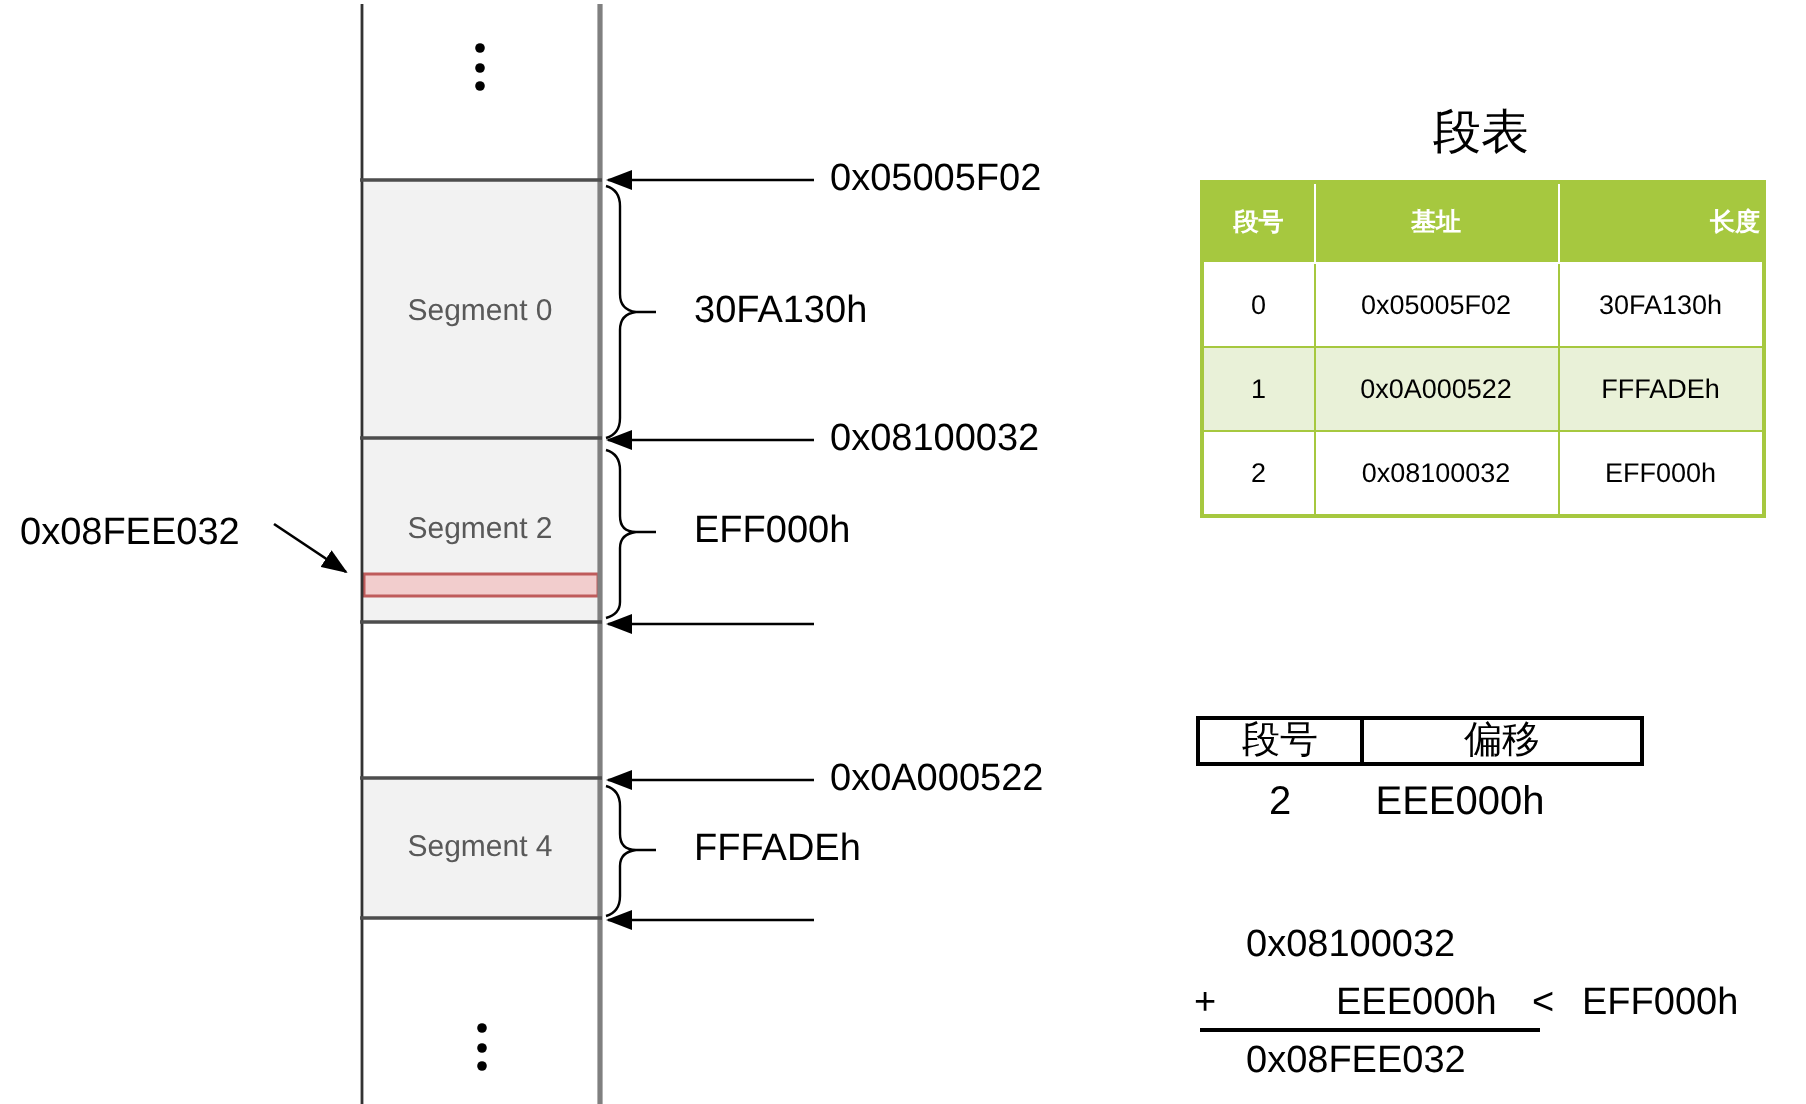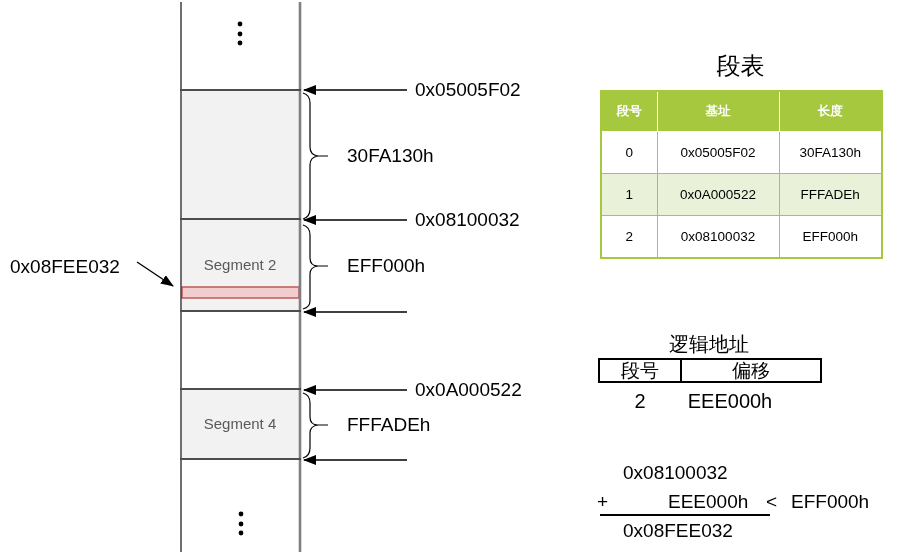--- a/index.html
+++ b/index.html
@@ -18,21 +18,21 @@
   .segtable-title{left:600px;top:50px;width:281px;text-align:center;font-size:24px;}
   table.segtable{
     position:absolute;left:600px;top:90px;border-collapse:collapse;
     border:2px solid var(--table-green);font-size:13.5px;table-layout:fixed;width:281px;
   }
   table.segtable th{
     background:var(--table-green);color:#fff;font-weight:bold;font-size:12.5px;
     height:37px;border:1px solid #fff;text-align:center;
   }
   table.segtable th:first-child{border-left:1px solid var(--table-green);}
-  table.segtable th:last-child{border-right:1px solid var(--table-green);}
+  table.segtable th:last-child{border-right:1px solid var(--table-green);text-align:right;}
   table.segtable td{
     border:1px solid var(--table-green);height:39px;text-align:center;vertical-align:middle;background:#fff;
   }
   table.segtable tr.alt td{background:var(--table-green-light);}
   .col-seg{width:56px;} .col-base{width:122px;} .col-len{width:103px;}
 
   
   .logical-title{left:598px;top:331px;width:222px;text-align:center;font-size:20px;}
   .logical-box{
     left:598px;top:358px;width:220px;height:21px;border:2px solid #000;
@@ -104,20 +104,21 @@
       <line x1="137" y1="262" x2="173" y2="286" marker-end="url(#arrow)"></line>
     </g>
 
     <g stroke="#000" stroke-width="1.2" fill="none">
       <path d="M303,93 Q310,95 310,103 L310,147 Q310,155 318,156 Q310,157 310,165 L310,209 Q310,217 303,219 M318,156 L328,156"></path>
       <path d="M303,225 Q310,227 310,235 L310,258 Q310,266 318,266 Q310,267 310,274 L310,301 Q310,307 303,309 M318,266 L328,266"></path>
       <path d="M303,393 Q310,395 310,403 L310,417 Q310,425 318,425 Q310,426 310,433 L310,448 Q310,456 303,458 M318,425 L328,425"></path>
     </g>
   </svg>
 
+  <div class="abs seg-label" style="top:147px">Segment 0</div>
   <div class="abs seg-label" style="top:256px">Segment 2</div>
   <div class="abs seg-label" style="top:415px">Segment 4</div>
 
   <div class="abs addr" style="top:78px">0x05005F02</div>
   <div class="abs addr" style="top:208px">0x08100032</div>
   <div class="abs addr" style="top:378px">0x0A000522</div>
 
   <div class="abs size" style="top:144px">30FA130h</div>
   <div class="abs size" style="top:254px">EFF000h</div>
   <div class="abs size" style="top:413px">FFFADEh</div>
@@ -150,21 +151,20 @@
         <td>FFFADEh</td>
       </tr>
       <tr>
         <td>2</td>
         <td>0x08100032</td>
         <td>EFF000h</td>
       </tr>
     </tbody>
   </table>
 
-  <div class="abs logical-title">逻辑地址</div>
   <div class="abs logical-box">
     <div class="cell c1">段号</div>
     <div class="cell c2">偏移</div>
   </div>
   <div class="abs logical-val-seg">2</div>
   <div class="abs logical-val-off">EEE000h</div>
 
   <div class="abs calc calc-op1">0x08100032</div>
   <div class="abs calc calc-plus">+</div>
   <div class="abs calc calc-op2">EEE000h</div>

